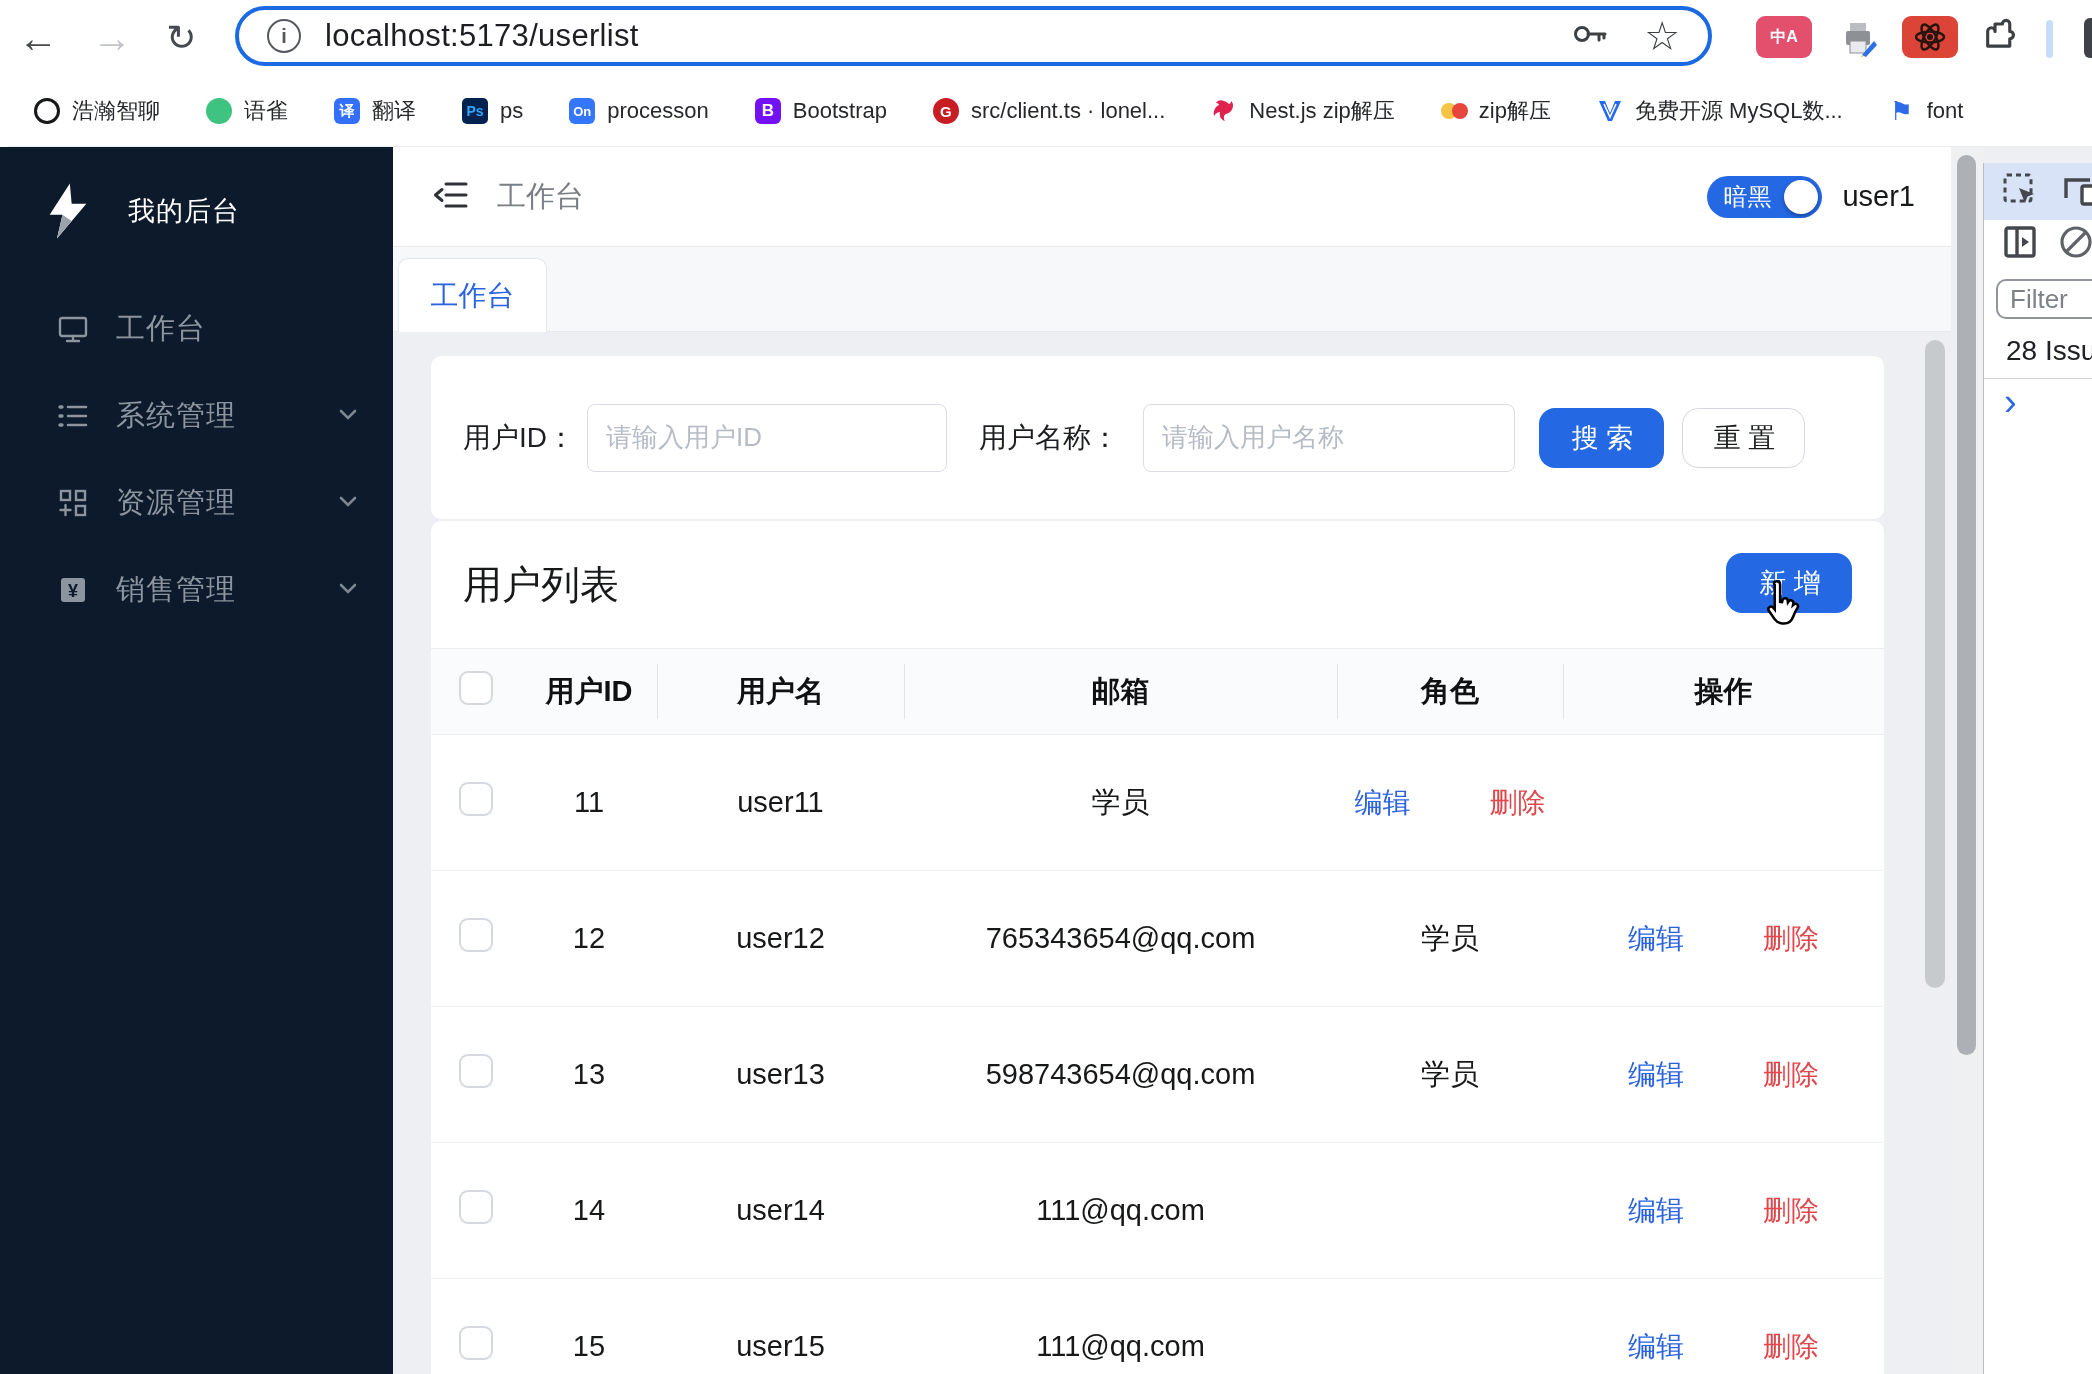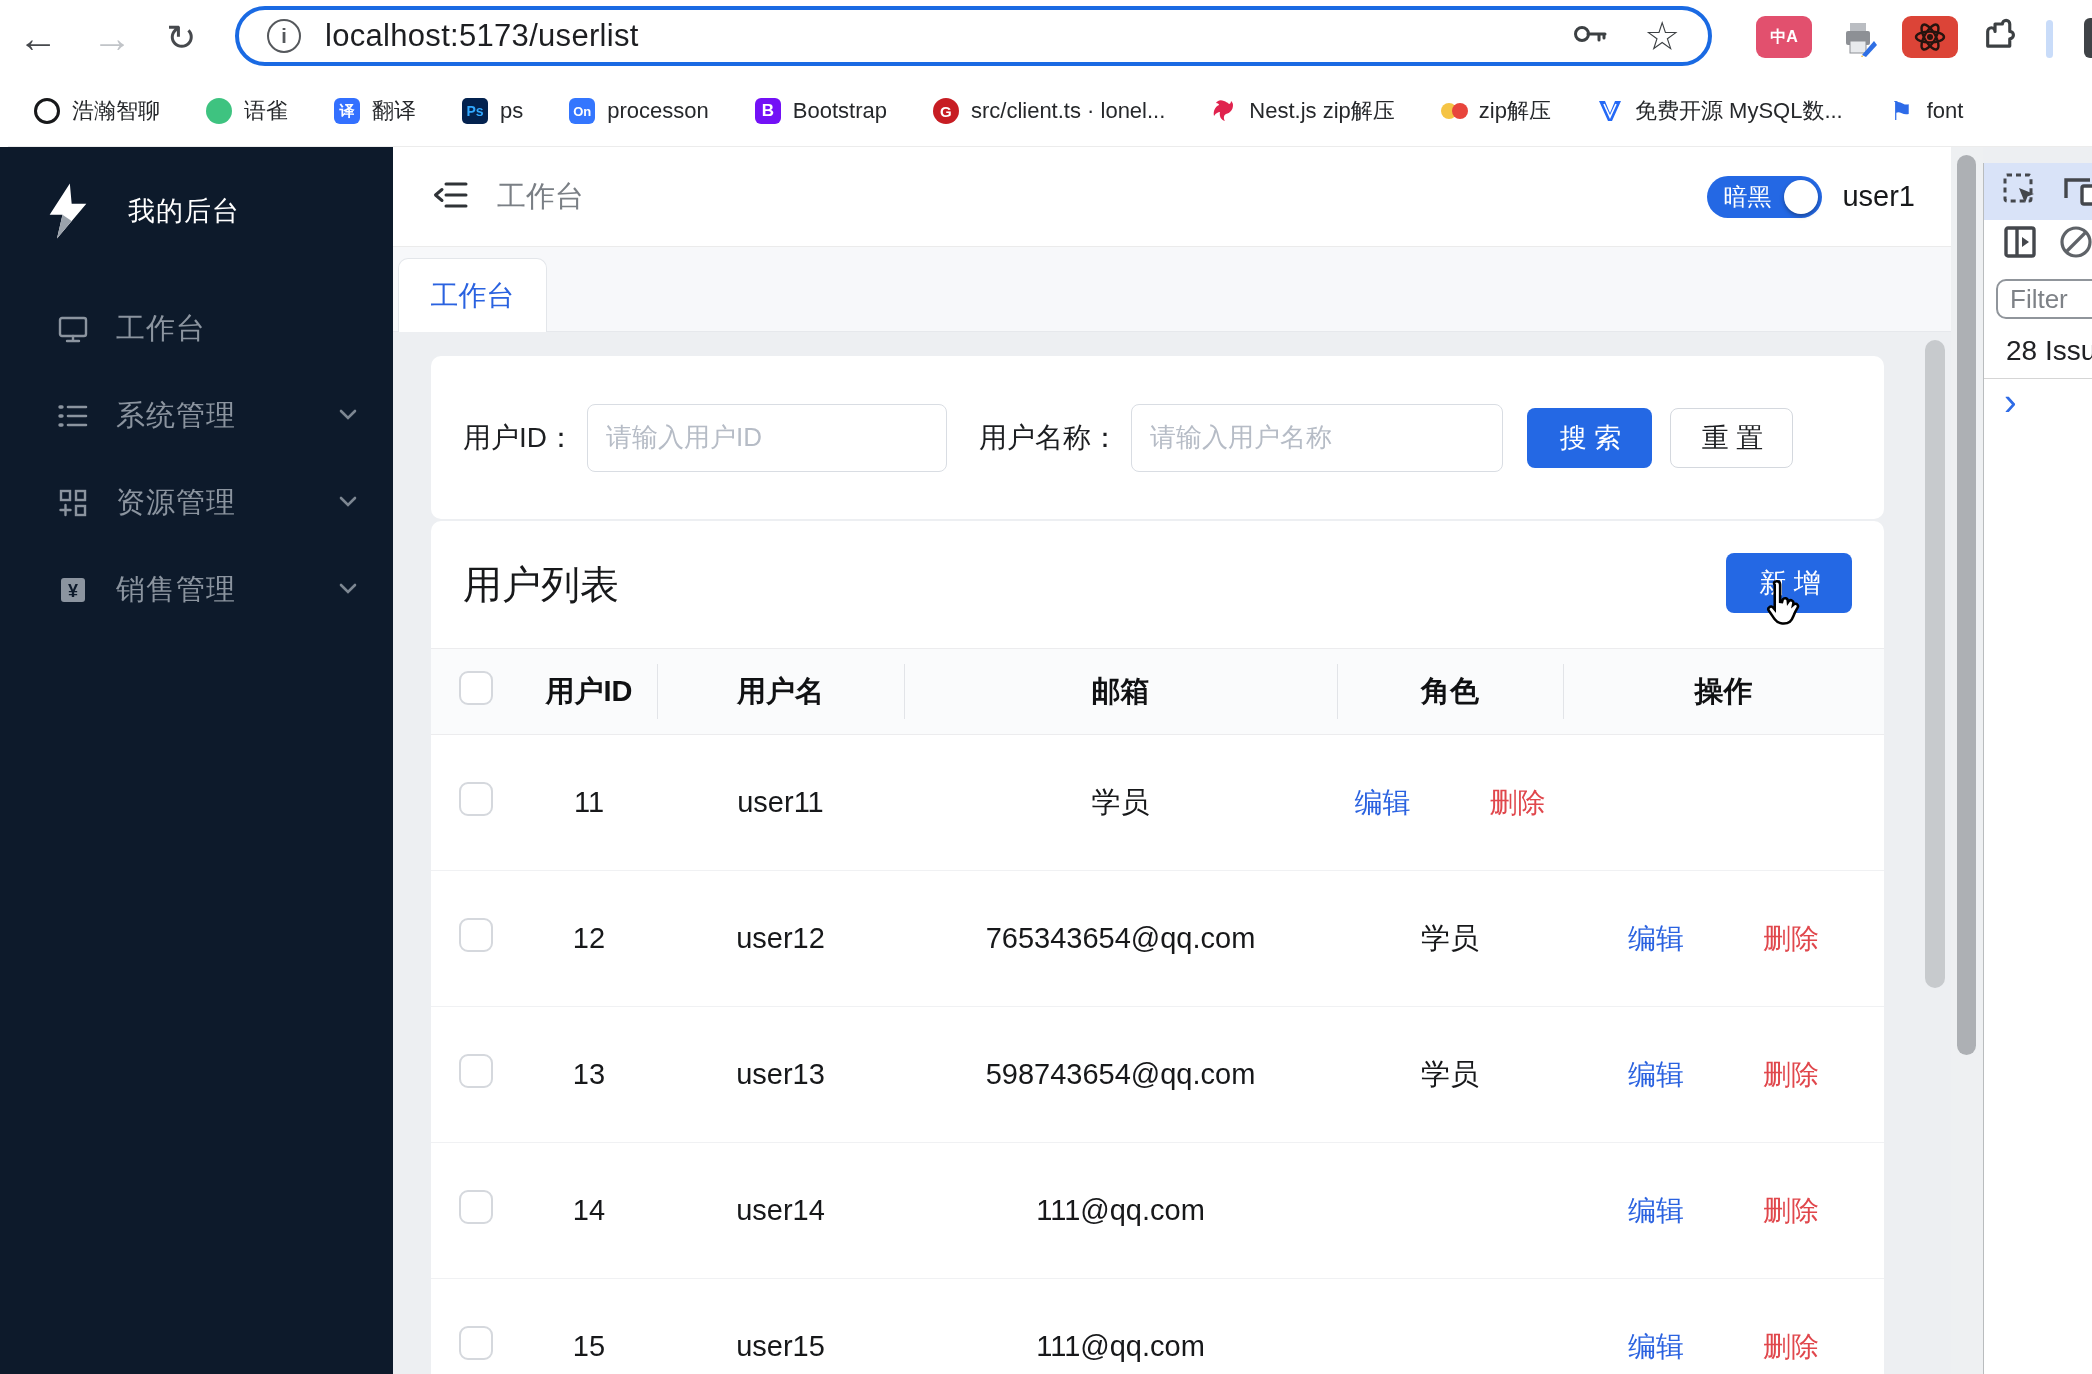--- a/index.html
+++ b/index.html
@@ -72,21 +72,21 @@
        border-radius:10px 10px 0 0;display:flex;align-items:center;justify-content:center;font-size:28px;color:#2a62e0;}
 
   .content{position:absolute;left:0;top:185px;width:1560px;height:1042px;background:#edeff2;}
 
   .card{position:absolute;background:#fff;border-radius:10px;}
   .searchcard{left:38px;top:24px;width:1453px;height:163px;display:flex;align-items:center;padding-left:32px;box-sizing:border-box;}
   .flabel{font-size:28px;color:#1c1e21;white-space:nowrap;}
   .finput{height:68px;border:1.5px solid #d9dde3;border-radius:8px;box-sizing:border-box;padding:0 18px;font-size:26px;color:#15803d;
           font-family:"Liberation Sans","DejaVu Sans",sans-serif;background:#fff;outline:none;}
   .finput::placeholder{color:#b6bcc6;}
-  .btn{height:60px;border:none;border-radius:8px;font-size:27px;display:flex;align-items:center;justify-content:center;
+  .btn{height:60px;border:none;border-radius:16px;font-size:27px;display:flex;align-items:center;justify-content:center;
        font-family:"Liberation Sans","DejaVu Sans",sans-serif;cursor:default;white-space:nowrap;padding-left:8px;}
   .btn.primary{background:#2468e4;color:#fff;}
   .btn.plain{background:#fff;border:1.5px solid #d4d8de;color:#1c1e21;}
 
   .tablecard{left:38px;top:189px;width:1453px;height:900px;overflow:hidden;}
   .tc-head{height:127px;position:relative;display:flex;align-items:center;}
   .tc-title{margin-left:32px;font-size:39px;color:#17181a;}
   .addbtn{position:absolute;right:32px;top:32px;width:126px;height:60px;}
   .thead{display:grid;grid-template-columns:90px 136px 247px 433px 226px 321px;height:85px;background:#fafbfc;
          border-top:1px solid #ececee;border-bottom:1px solid #ececee;align-items:center;position:relative;}
@@ -311,21 +311,21 @@
     <div class="tabbar">
       <div class="tab">工作台</div>
     </div>
 
     <div class="content">
 
       <div class="card searchcard">
         <span class="flabel">用户ID：</span>
         <input class="finput" style="width: 360px; margin-left: 12px;" placeholder="请输入用户ID">
         <span class="flabel" style="margin-left:32px">用户名称：</span>
-        <input class="finput" style="width: 372px; margin-left: 12px;" placeholder="请输入用户名称">
+        <input class="finput" style="width: 372px; margin-left: 24px;" placeholder="请输入用户名称">
         <button class="btn primary" style="width:125px;margin-left:24px">搜 索</button>
         <button class="btn plain" style="width:123px;margin-left:18px">重 置</button>
       </div>
 
       <div class="card tablecard">
         <div class="tc-head">
           <span class="tc-title">用户列表</span>
           <button class="btn primary addbtn">新 增</button>
         </div>
         <div class="thead">

